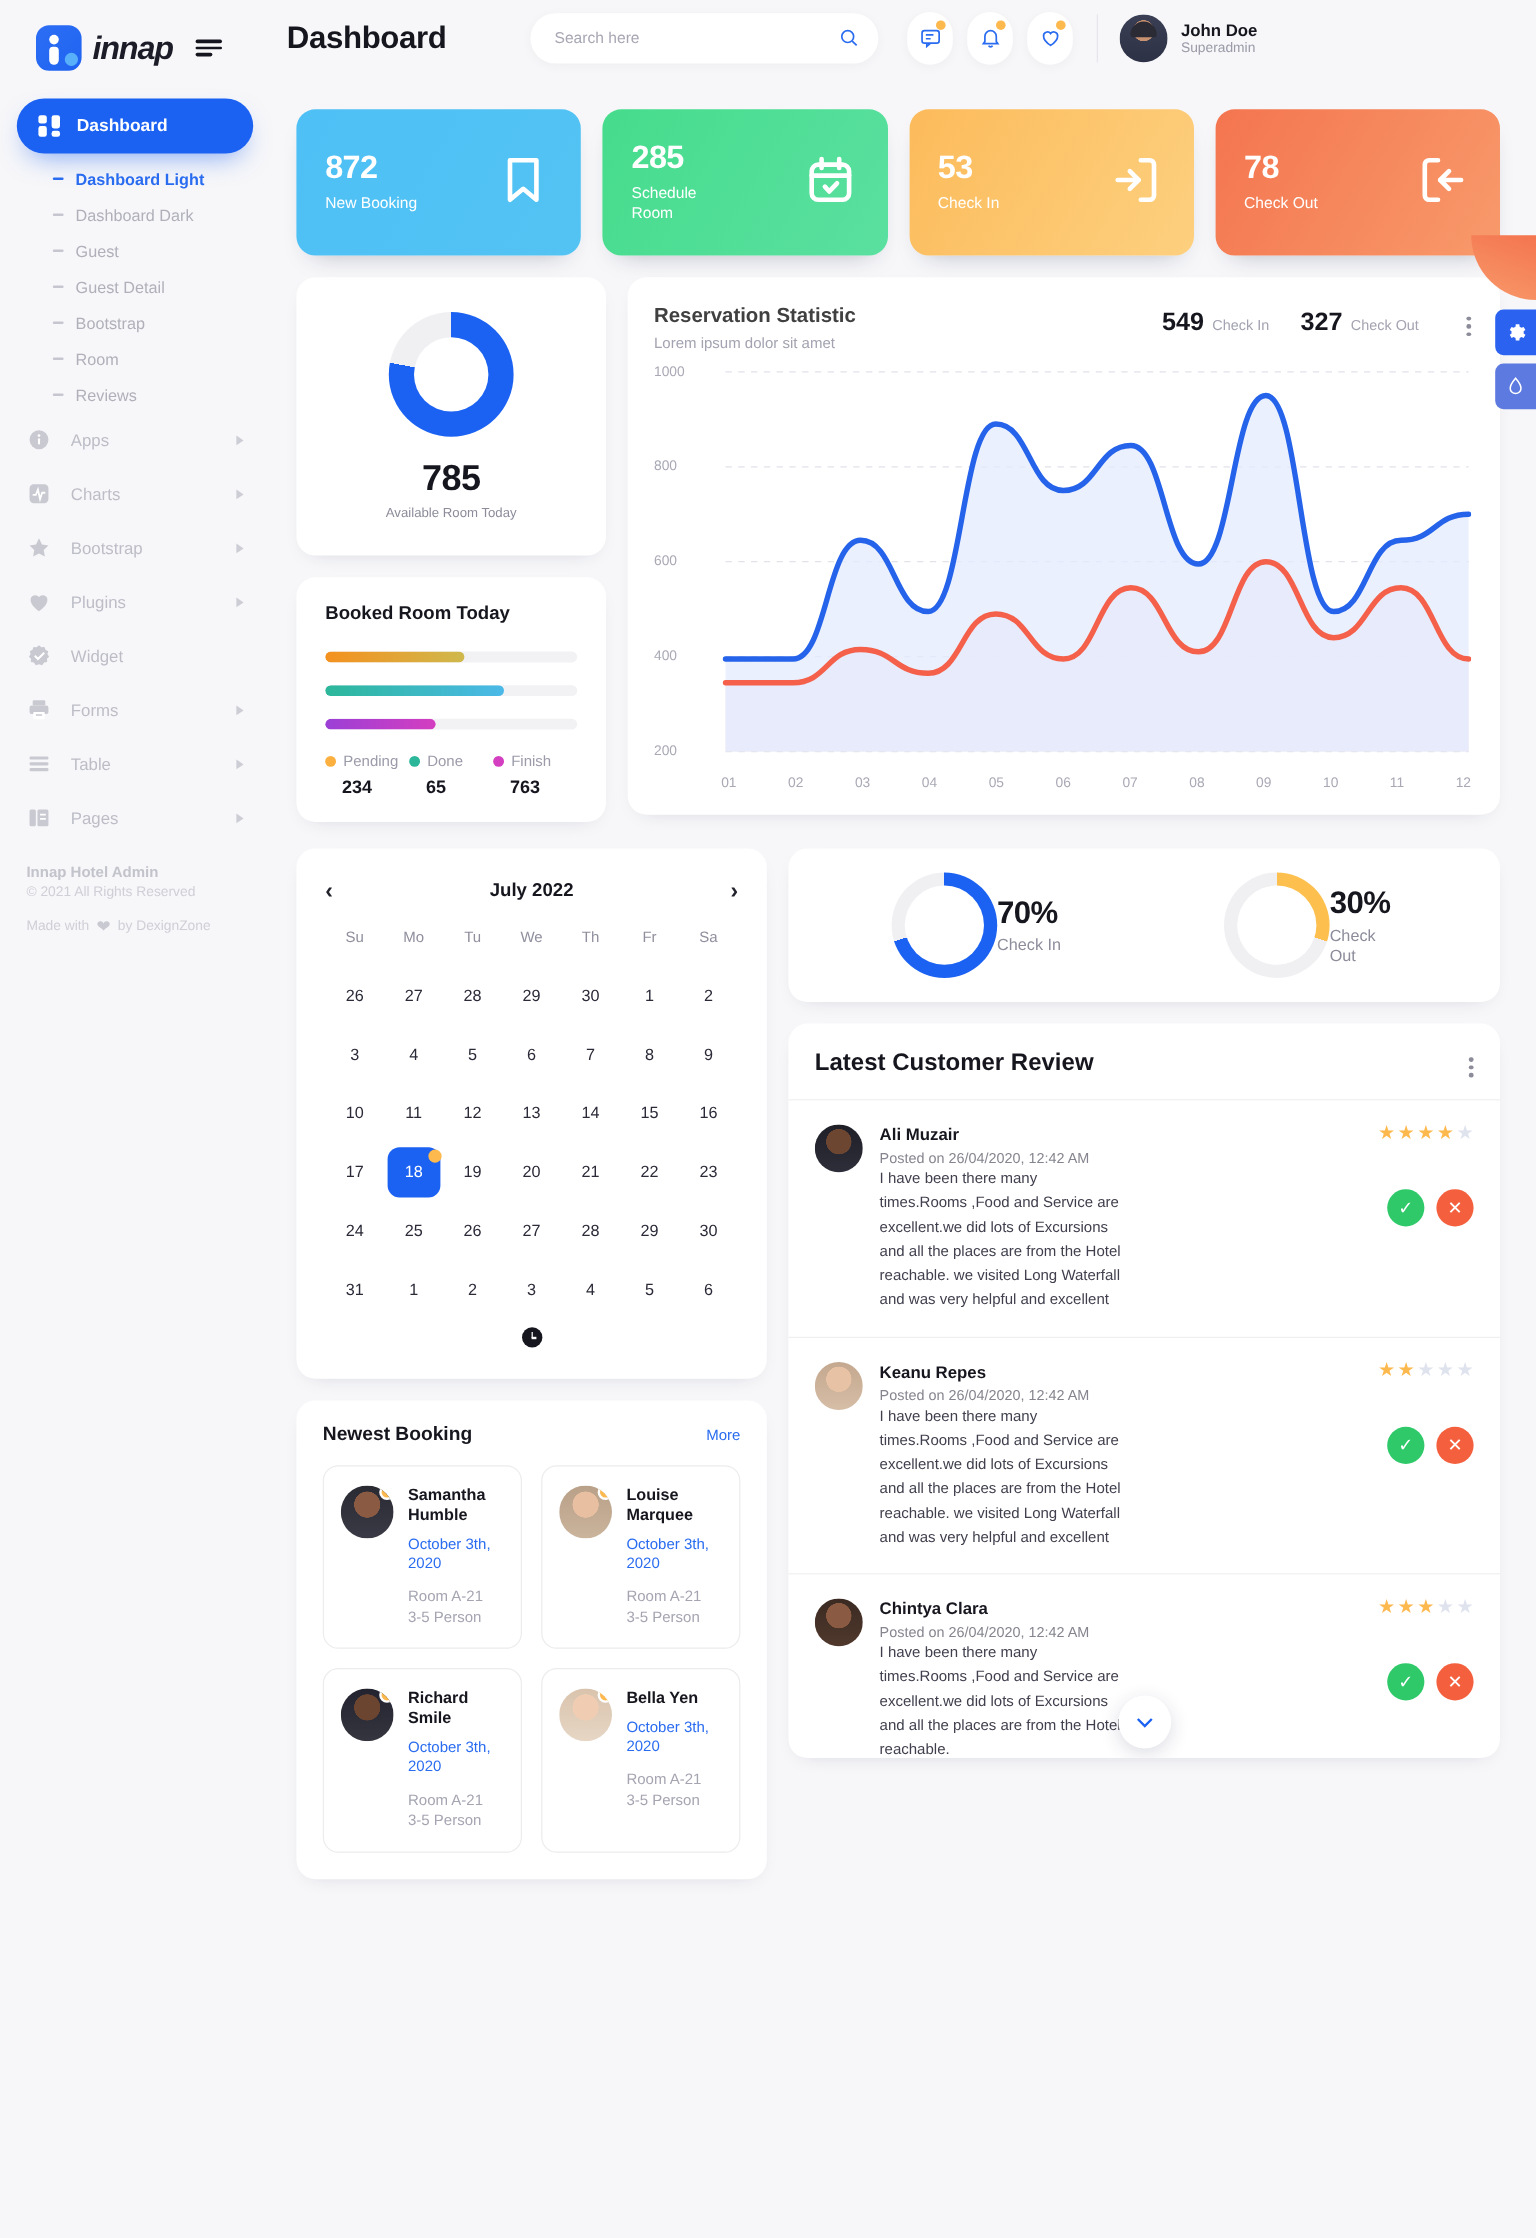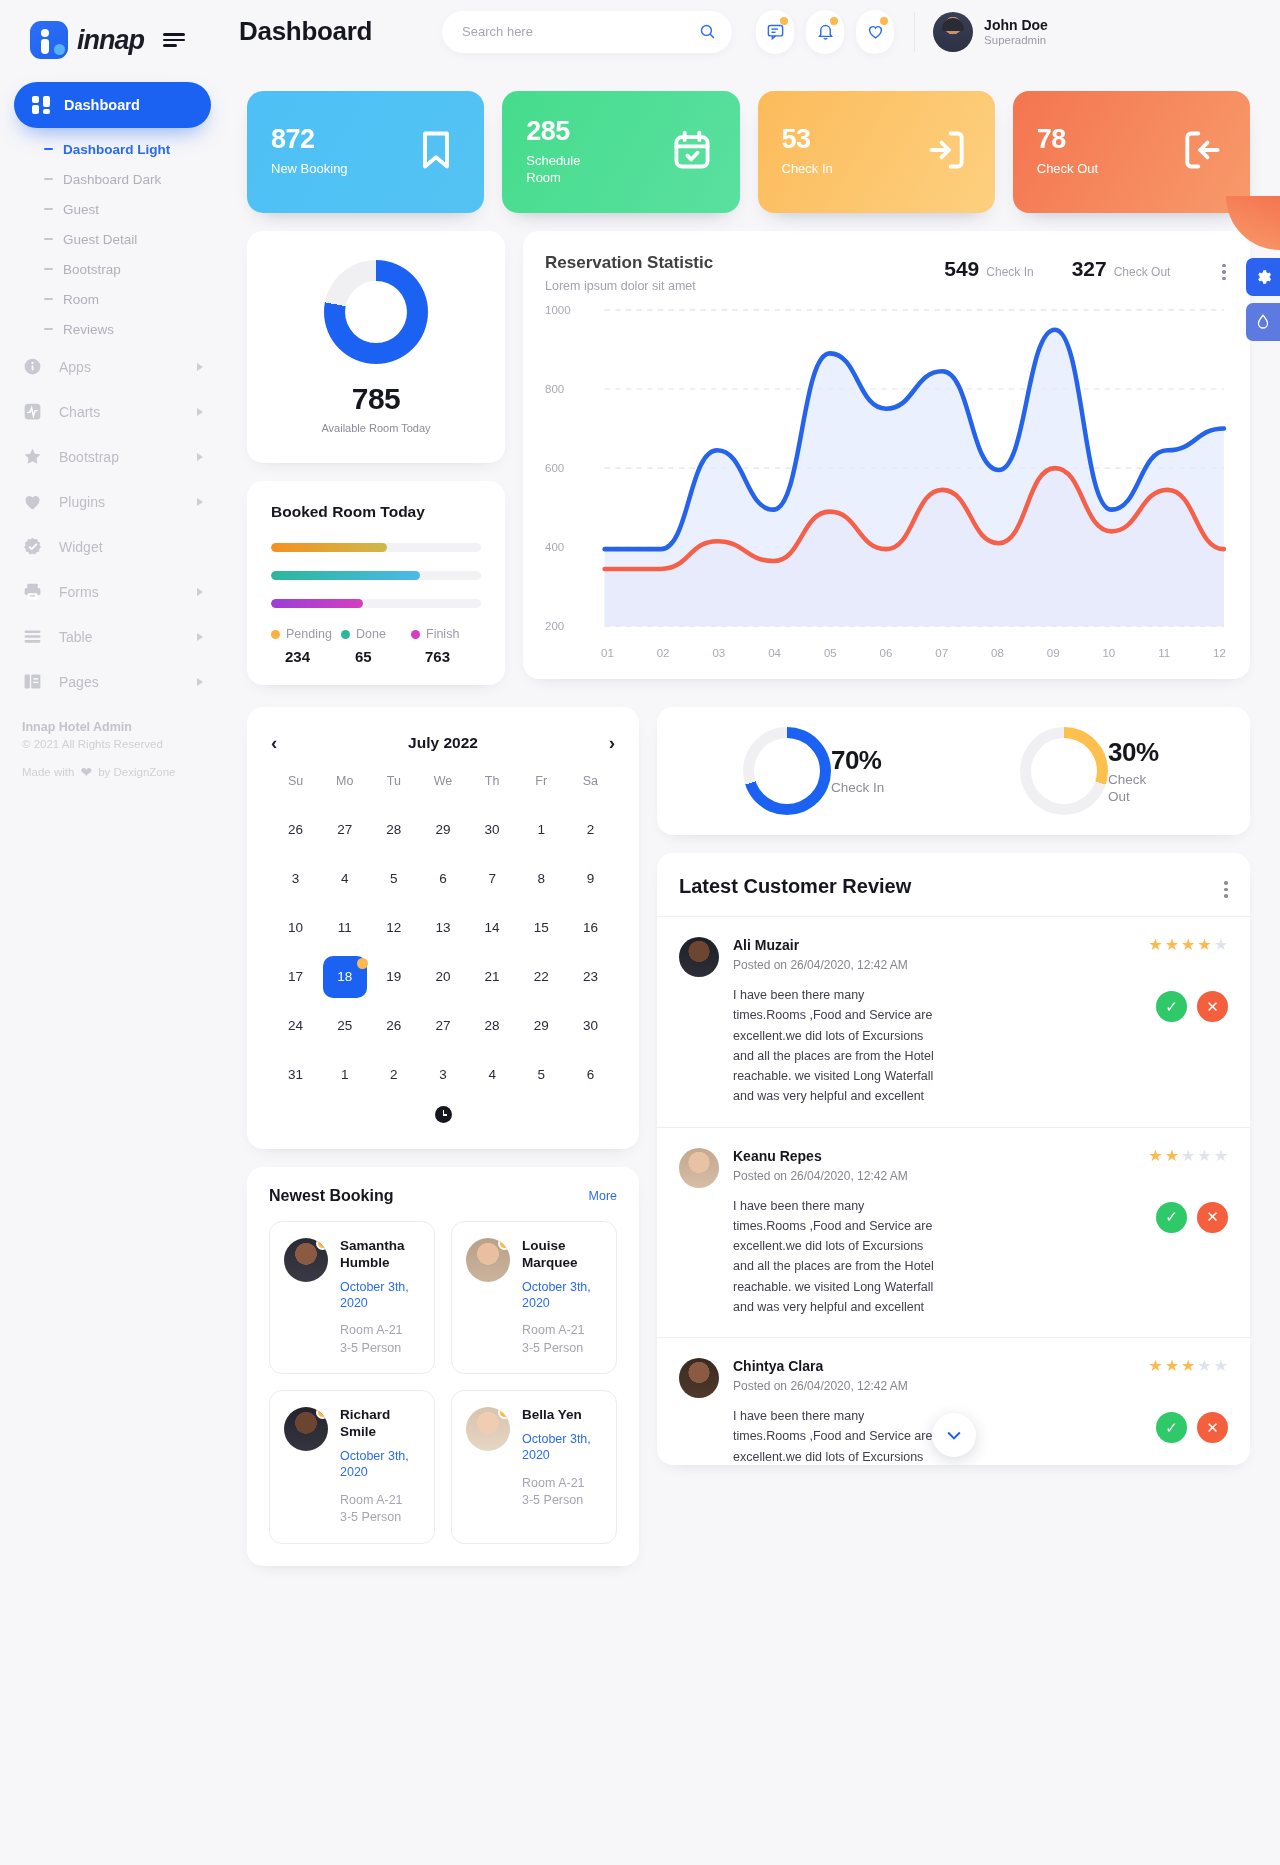--- a/index.html
+++ b/index.html
@@ -164,21 +164,21 @@
   .lg { flex:1; }
   .lg .top { display:flex; align-items:center; gap:6px; font-size:12.5px; color:#9b9baa; }
   .lg .dot { width:9px; height:9px; border-radius:50%; flex:0 0 9px; }
   .lg .val { font-size:15px; font-weight:700; color:#16161f; margin-top:7px; padding-left:14px; }
 
   
   .chart-card { flex:1; min-width:0; padding: 22px 24px 14px 22px; height:448px; }
   .chart-head { display:flex; align-items:flex-start; }
   .ch-title { font-size:17px; font-weight:700; color:#404040; }
   .ch-sub { font-size:12.5px; color:#a3a3b1; margin-top:6px; }
-  .ch-stats { margin-left:auto; display:flex; align-items:center; gap:38px; padding-top:4px; }
+  .ch-stats { margin-left:auto; display:flex; align-items:center; gap:26px; padding-top:4px; }
   .ch-stat { display:flex; align-items:baseline; gap:7px; }
   .ch-stat .n { font-size:21px; font-weight:700; color:#16161f; }
   .ch-stat .l { font-size:12px; color:#a3a3b1; }
   .kebab { display:flex; flex-direction:column; gap:3px; margin-left:14px; cursor:pointer; padding-top:6px;}
   .kebab i { width:3.6px; height:3.6px; border-radius:50%; background:#8b8b99; display:block; }
   .chart-area { position:relative; height:360px; margin-top:6px; }
   .chart-svg { position:absolute; inset:0; width:100%; height:100%; }
   .yl { position:absolute; left:0; font-size:11.5px; color:#a9a9b6; }
   .xl-row { position:absolute; left:56px; right:0; bottom:0; display:flex; justify-content:space-between; }
   .xl-row span { font-size:11.5px; color:#a9a9b6; }
@@ -229,21 +229,21 @@
   .pct .t { font-size:13.5px; color:#8c8c9b; margin-top:4px; line-height:1.25; max-width:56px; }
 
   .rev-card { padding: 22px 0 0 0; position:relative; overflow:hidden; height:612px; }
   .rev-head { display:flex; align-items:center; justify-content:space-between; padding: 0 22px 18px 22px; }
   .rev-title { font-size:20px; font-weight:700; color:#16161f; }
   .rev-item { padding: 20px 22px 20px 22px; border-top:1px solid #efeff1; display:flex; gap:14px; }
   .rev-av { width:40px; height:40px; border-radius:50%; flex:0 0 40px; background:#cbd0da; overflow:hidden; position:relative;}
   .rev-body { flex:1; min-width:0; }
   .rev-nm { font-size:14px; font-weight:700; color:#16161f; }
   .rev-dt { font-size:12px; color:#85858f; margin-top:5px; }
-  .rev-tx { font-size:12.5px; color:#3f3f4d; line-height:1.62; margin-top:13px; max-width:205px; }
+  .rev-tx { font-size:12.5px; color:#3f3f4d; line-height:1.62; max-width:205px; }
   .rev-right { width:105px; flex:0 0 105px; display:flex; flex-direction:column; align-items:flex-end; }
   .stars { display:flex; gap:2px; }
   .stars span { font-size:16px; color:#dfe3ee; line-height:1; }
   .stars span.on { color:#fdb94e; }
   .rev-btns { display:flex; gap:10px; margin-top:38px; }
   .rbtn { width:31px; height:31px; border-radius:50%; display:flex; align-items:center; justify-content:center; color:#fff; font-size:15px; cursor:pointer; }
   .rb-ok { background:#2fc96a; }
   .rb-no { background:#f4603e; }
   .scroll-fab {
     position:absolute; left:50%; bottom:8px; transform:translateX(-50%);

